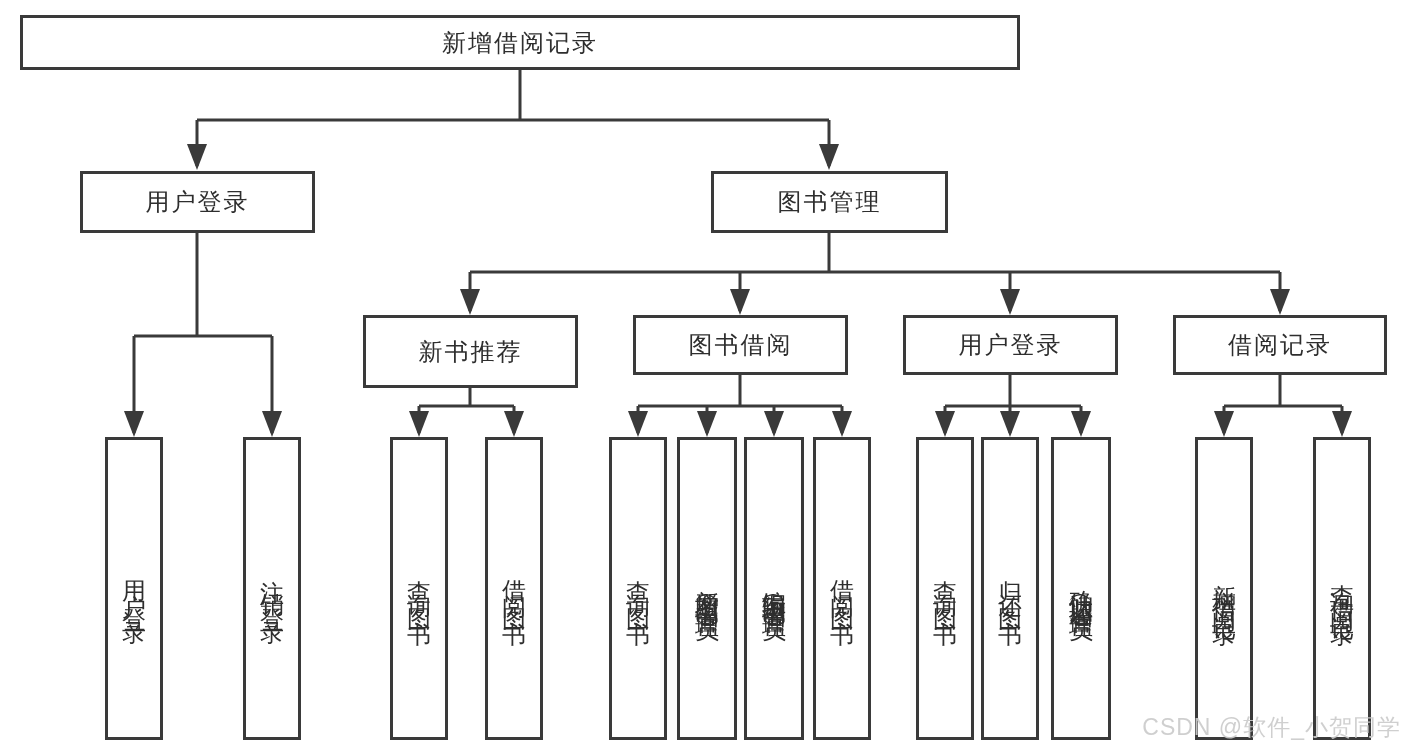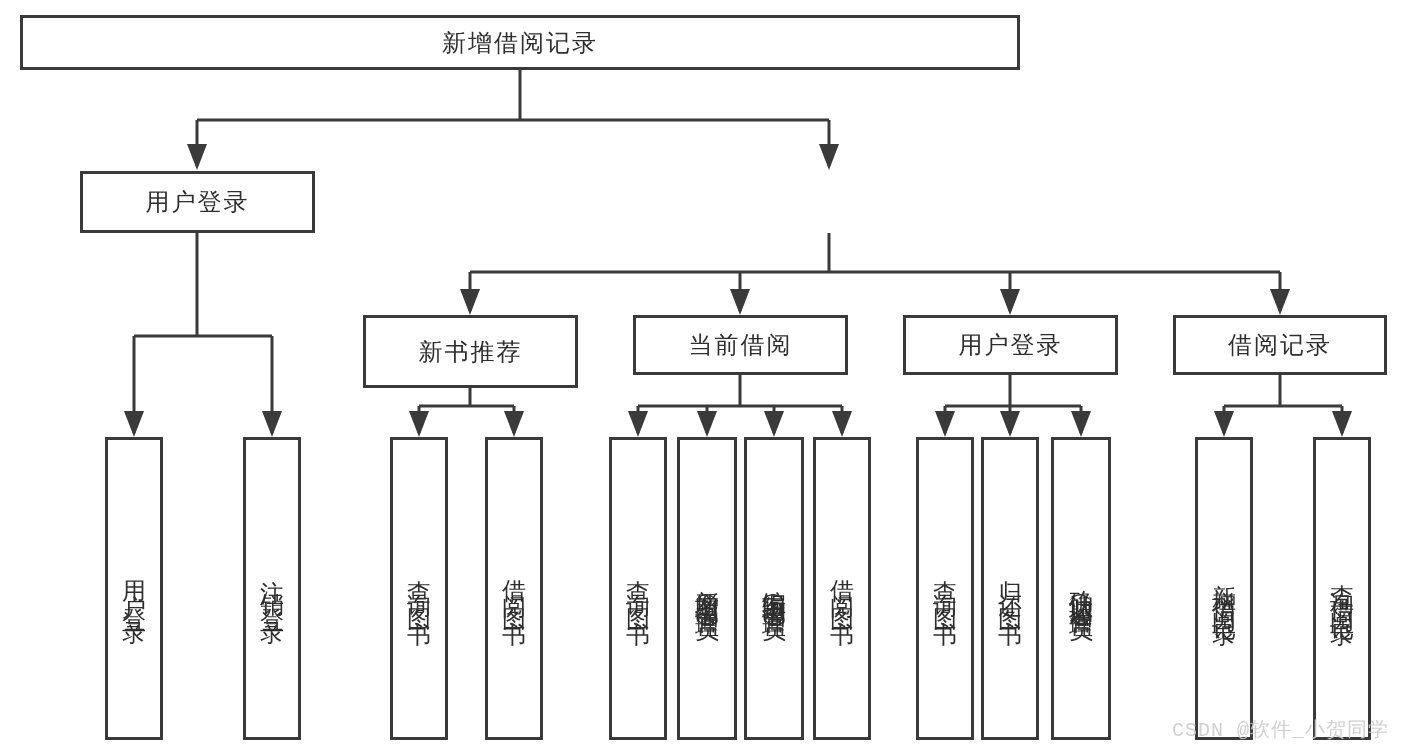--- a/index.html
+++ b/index.html
@@ -36,28 +36,27 @@
     text-orientation: mixed;
     font-size: 24px;
     color: #2e2e2e;
     white-space: nowrap;
   }
   .len4 { letter-spacing: 14px; }
   .len6 { letter-spacing: 8px; }
   .len9 { letter-spacing: 4px; }
   #watermark {
     position: absolute;
-    right: 16px;
+    right: 4px;
     bottom: 4px;
-    font-size: 20px;
+    font-size: 23px;
     color: rgba(203,203,203,0.92);
     letter-spacing: 1px;
     z-index: 10;
     white-space: nowrap;
-    font-family: Liberation Mono, monospace;
   }
   path.conn { stroke: #3a3a3a; stroke-width: 3; fill: none; }
   polygon.arrow { fill: #3a3a3a; stroke: none; }
 </style>
 </head>
 <body>
 
 <div id="stage">
 
   <svg id="connectors" viewBox="0 0 1405 747" xmlns="http://www.w3.org/2000/svg">
@@ -110,26 +109,29 @@
     </g>
   </svg>
 
   <div class="box" style="left:20px;top:15px;width:1000px;height:55px;border-width:3px">
     <span class="h-label">新增借阅记录</span>
   </div>
 
   <div class="box" style="left:80px;top:171px;width:235px;height:62px">
     <span class="h-label">用户登录</span>
   </div>
+  <div class="box" style="left:711px;top:171px;width:237px;height:62px">
+    <span class="h-label">图书管理</span>
+  </div>
 
   <div class="box" style="left:363px;top:315px;width:215px;height:73px">
     <span class="h-label">新书推荐</span>
   </div>
   <div class="box" style="left:633px;top:315px;width:215px;height:60px">
-    <span class="h-label">当前借阅</span>
+    <span class="h-label">图书借阅</span>
   </div>
   <div class="box" style="left:903px;top:315px;width:215px;height:60px">
     <span class="h-label">用户登录</span>
   </div>
   <div class="box" style="left:1173px;top:315px;width:214px;height:60px">
     <span class="h-label">借阅记录</span>
   </div>
 
   <div class="box" style="left:105px;top:437px;width:58px;height:303px">
     <span class="v-label len4">用户登录</span>

